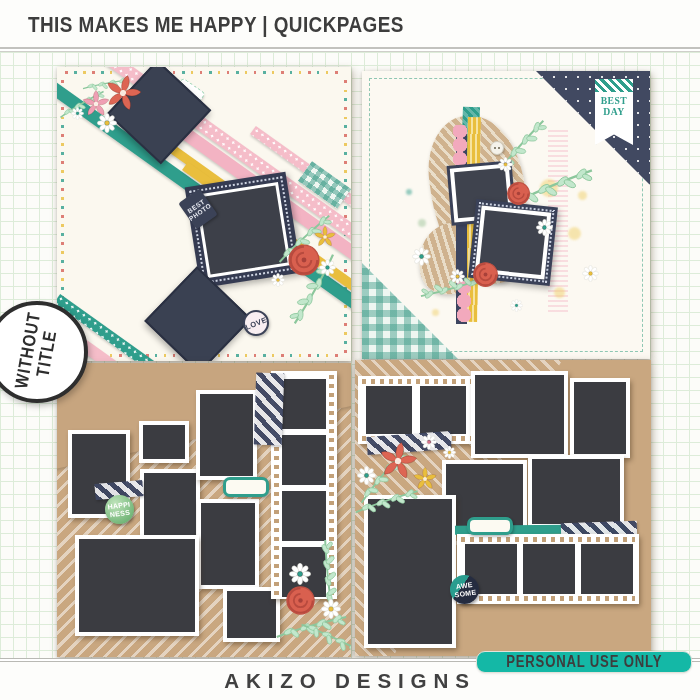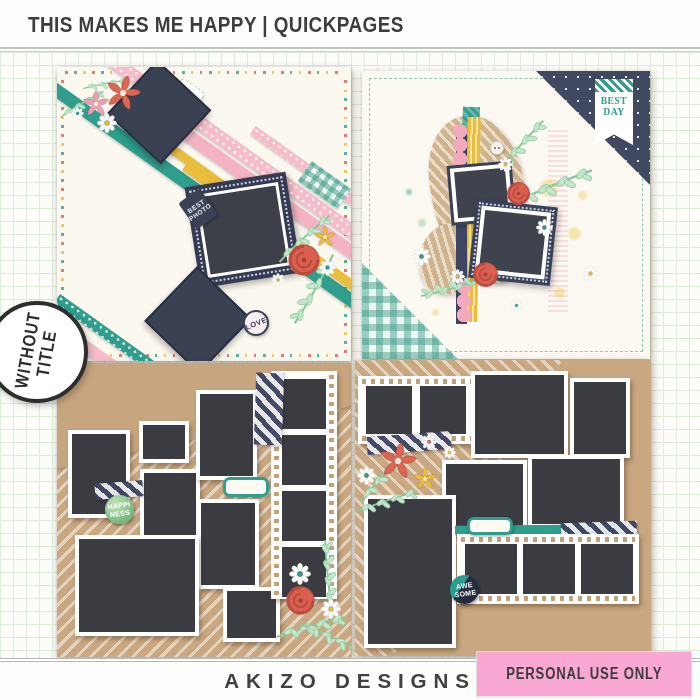--- a/index.html
+++ b/index.html
@@ -12,22 +12,22 @@
   .header-band{position:absolute;left:0;top:0;width:700px;height:47px;background:#fdfdfb;}
   .page-title{position:absolute;left:28px;top:12px;font-size:22px;font-weight:bold;color:#3d3d3d;
     letter-spacing:.5px;transform:scaleX(.86);transform-origin:left center;white-space:nowrap;}
   .title-divider{position:absolute;left:0;top:47px;width:700px;height:5px;border-top:2px solid #c2c2be;
     border-bottom:1px solid #cfcfca;background:#fff;box-sizing:border-box;}
   .footer-divider{position:absolute;left:0;top:658px;width:700px;height:4px;border-top:1px solid #b9b9b4;
     border-bottom:1px solid #b9b9b4;background:#fff;box-sizing:border-box;}
   .footer-band{position:absolute;left:0;top:662px;width:700px;height:38px;background:#fdfdfb;}
   .brand{position:absolute;left:50%;top:669px;transform:translateX(-50%) scaleX(.98);font-size:21px;
     font-weight:bold;letter-spacing:7px;color:#414141;white-space:nowrap;}
-  .license{position:absolute;right:8px;top:651px;background:#f9a8d4;border:1px solid #e2e2da;
-    border-radius:1px;padding:13px 12px;box-shadow:0 1px 2px rgba(0,0,0,.08);z-index:6;}
+  .license{position:absolute;right:8px;top:651px;background:#14b8a6;border:1px solid #e2e2da;
+    border-radius:9px;padding:1px 12px;box-shadow:0 1px 2px rgba(0,0,0,.08);z-index:6;}
   .license span{display:inline-block;transform:scaleX(.82);transform-origin:center;font-size:16px;
     font-weight:bold;color:#3d3d3d;letter-spacing:1px;white-space:nowrap;}
   .side-badge{position:absolute;left:-14px;top:301px;width:102px;height:102px;background:#fff;
     border:4px solid #2e2e2e;border-radius:50%;box-shadow:2px 3px 6px rgba(0,0,0,.25);z-index:5;
     display:flex;align-items:center;justify-content:center;box-sizing:border-box;}
   .side-badge-text{transform:rotate(-80deg) scaleX(.85);font-size:18px;font-weight:bold;
     line-height:19px;letter-spacing:1px;color:#2e2e2e;text-align:center;white-space:nowrap;}
   .qp{position:absolute;box-shadow:2px 3px 8px rgba(90,70,40,.38),0 1px 3px rgba(0,0,0,.15);overflow:hidden;}
   #qp1{left:57px;top:67px;width:294px;height:294px;background:#fbf8ef;}
   #qp2{left:362px;top:71px;width:288px;height:288px;background:#fcf9f2;}

